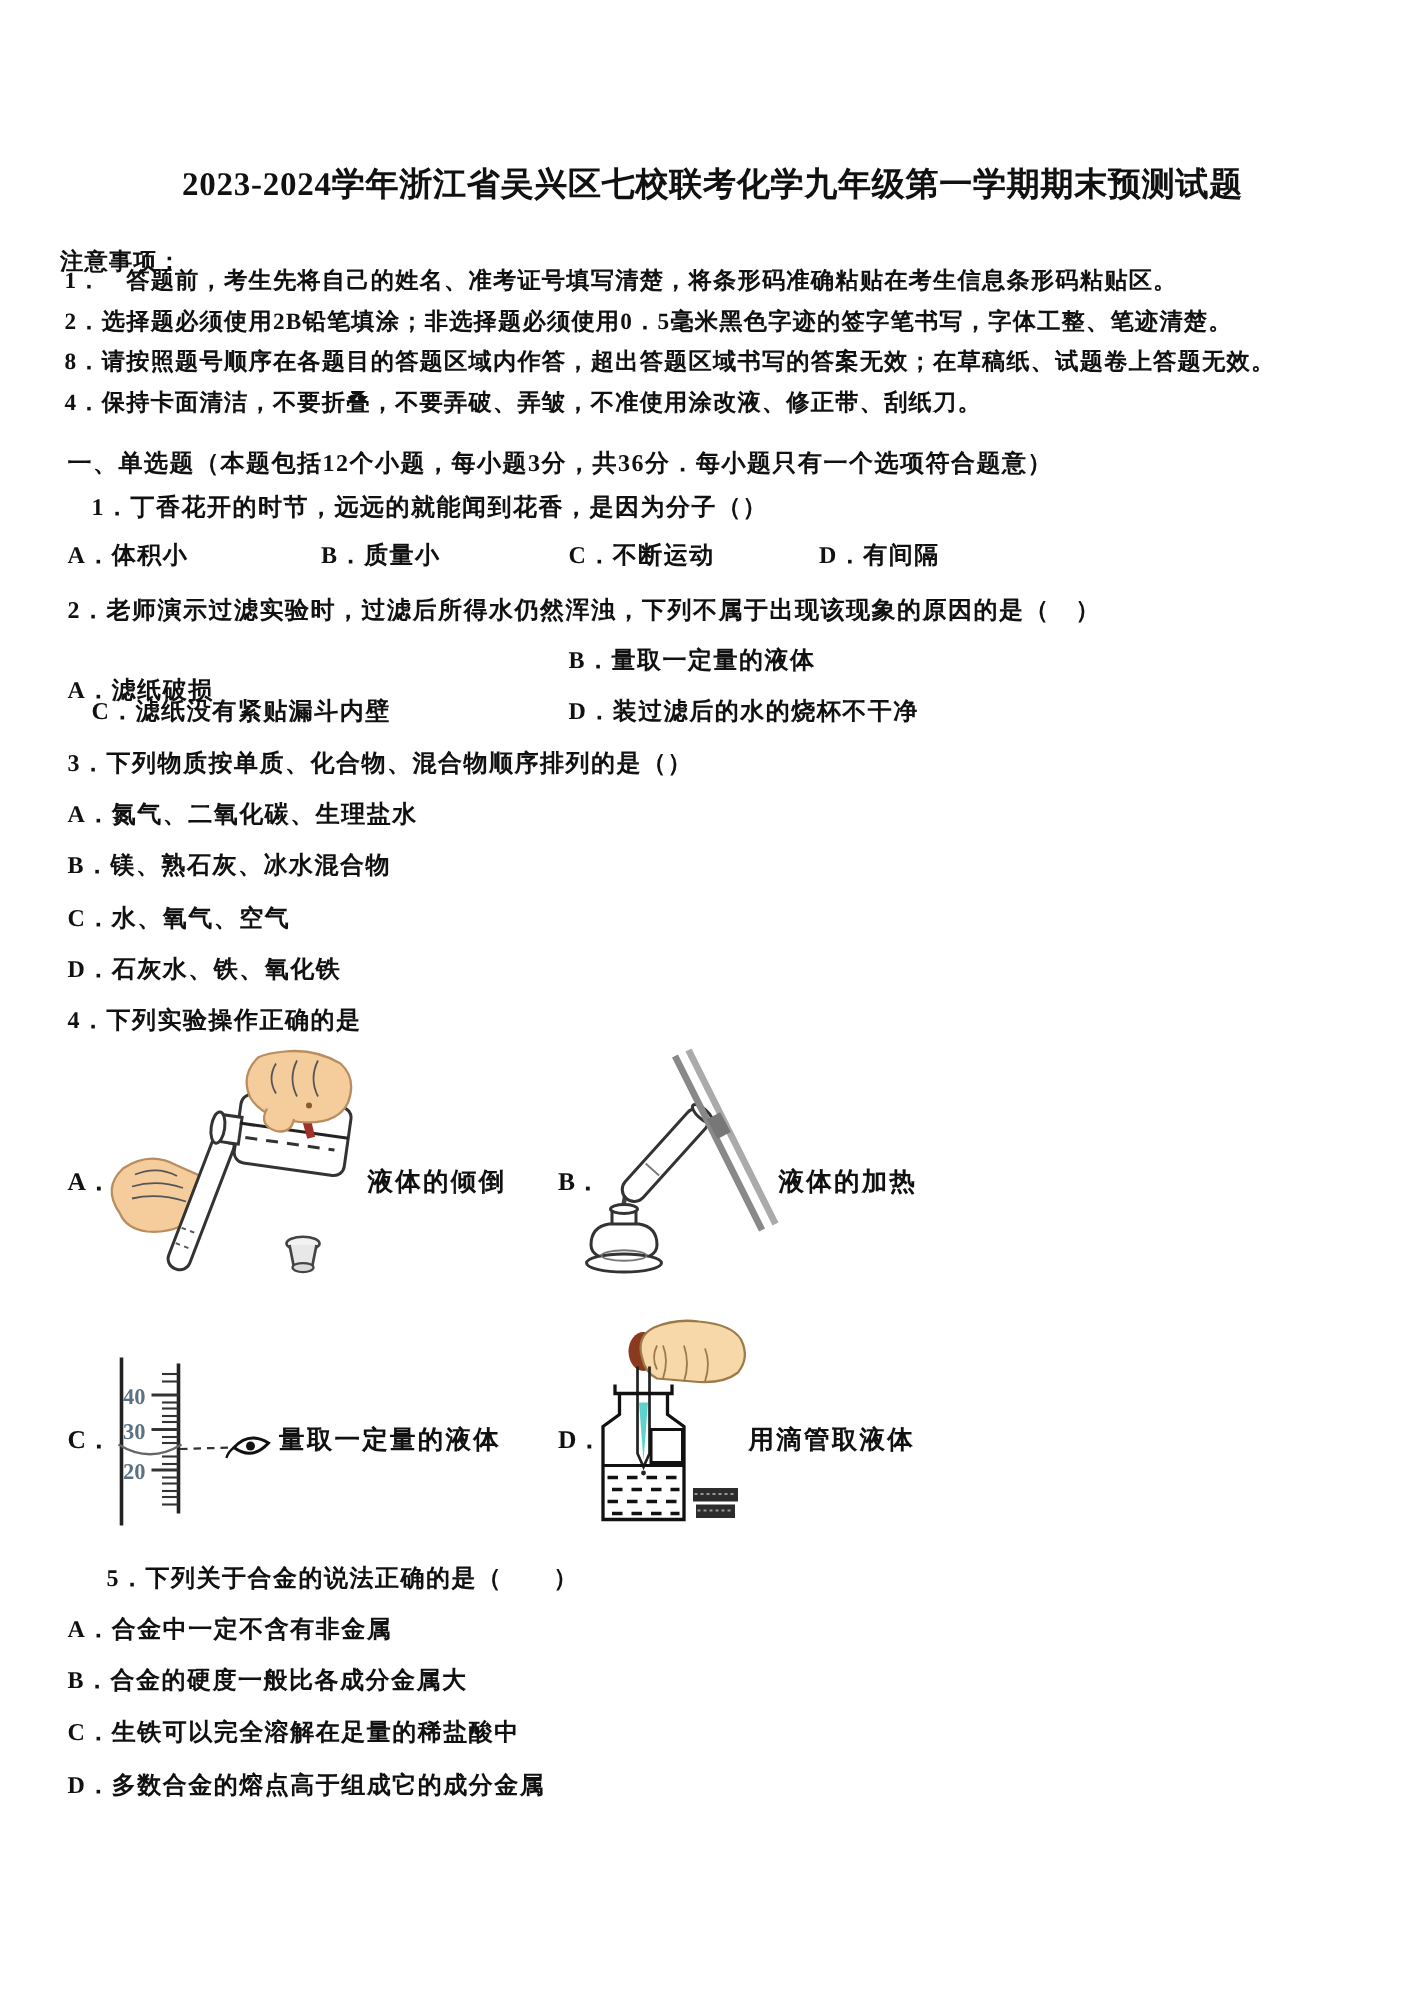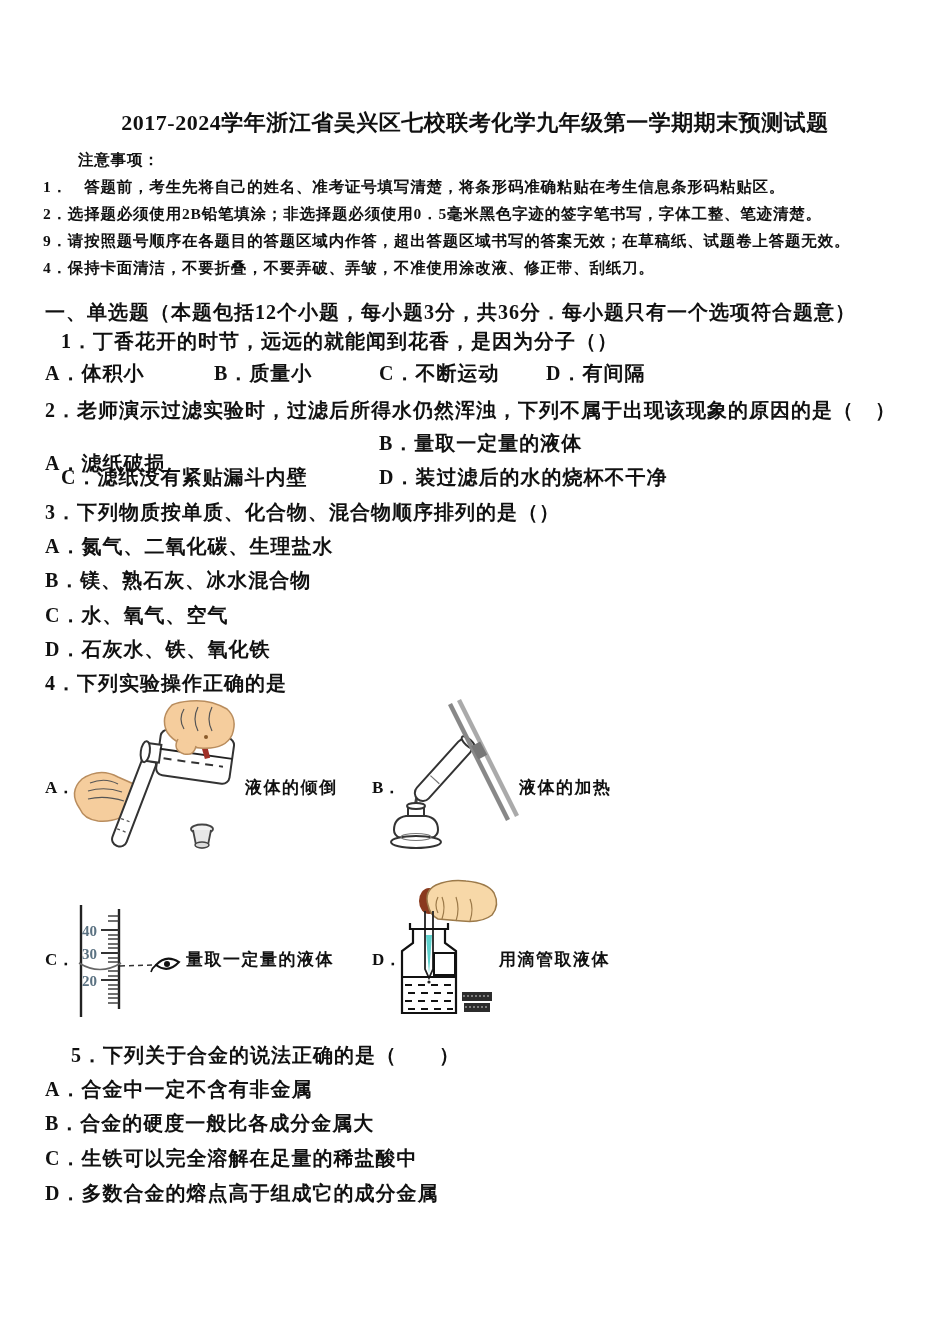--- a/index.html
+++ b/index.html
@@ -7,36 +7,36 @@
     width:950px; height:1344px; background:#ffffff; position:relative;
     font-family:"Liberation Serif", serif; font-weight:700; color:#111;
     overflow:hidden;
   }
   .abs { position:absolute; white-space:nowrap; }
   .title {
     position:absolute; top:108px; left:0; width:950px; text-align:center;
     font-size:22px; letter-spacing:0.5px;
   }
   .note { font-size:15.5px; letter-spacing:0.8px; }
-  .line { font-size:20px; letter-spacing:1px; }
+  .line { font-size:16px; letter-spacing:1px; }
   .figlabel { font-size:17px; letter-spacing:0; }
   .caption { font-size:17px; letter-spacing:1.5px;text-align:right; }
   svg { position:absolute; overflow:visible; }
   .outl { stroke:#333; stroke-width:2; fill:#fff; }
   .thin { stroke:#555; stroke-width:1.2; fill:none; }
 </style>
 </head>
 <body>
 
-<div class="title">2017-2024学年浙江省吴兴区七校联考化学九年级第一学期期末预测试题</div>
-
-<div class="abs note" style="left:40px; top:150px;margin-left:38px;">注意事项：</div>
+<div class="title">2023-2024学年浙江省吴兴区七校联考化学九年级第一学期期末预测试题</div>
+
+<div class="abs note" style="left:40px; top:164px;">注意事项：</div>
 <div class="abs note" style="left:43px; top:177px;">1．　答题前，考生先将自己的姓名、准考证号填写清楚，将条形码准确粘贴在考生信息条形码粘贴区。</div>
 <div class="abs note" style="left:43px; top:204px;">2．选择题必须使用2B铅笔填涂；非选择题必须使用0．5毫米黑色字迹的签字笔书写，字体工整、笔迹清楚。</div>
-<div class="abs note" style="left:43px; top:231px;">9．请按照题号顺序在各题目的答题区域内作答，超出答题区域书写的答案无效；在草稿纸、试题卷上答题无效。</div>
+<div class="abs note" style="left:43px; top:231px;">8．请按照题号顺序在各题目的答题区域内作答，超出答题区域书写的答案无效；在草稿纸、试题卷上答题无效。</div>
 <div class="abs note" style="left:43px; top:258px;">4．保持卡面清洁，不要折叠，不要弄破、弄皱，不准使用涂改液、修正带、刮纸刀。</div>
 
 <div class="abs line" style="left:45px; top:299px;">一、单选题（本题包括12个小题，每小题3分，共36分．每小题只有一个选项符合题意）</div>
 
 <div class="abs line" style="left:45px; top:328px;margin-left:16px;">1．丁香花开的时节，远远的就能闻到花香，是因为分子（）</div>
 <div class="abs line" style="left:45px;  top:360px;">A．体积小</div>
 <div class="abs line" style="left:214px; top:360px;">B．质量小</div>
 <div class="abs line" style="left:379px; top:360px;">C．不断运动</div>
 <div class="abs line" style="left:546px; top:360px;">D．有间隔</div>
 

